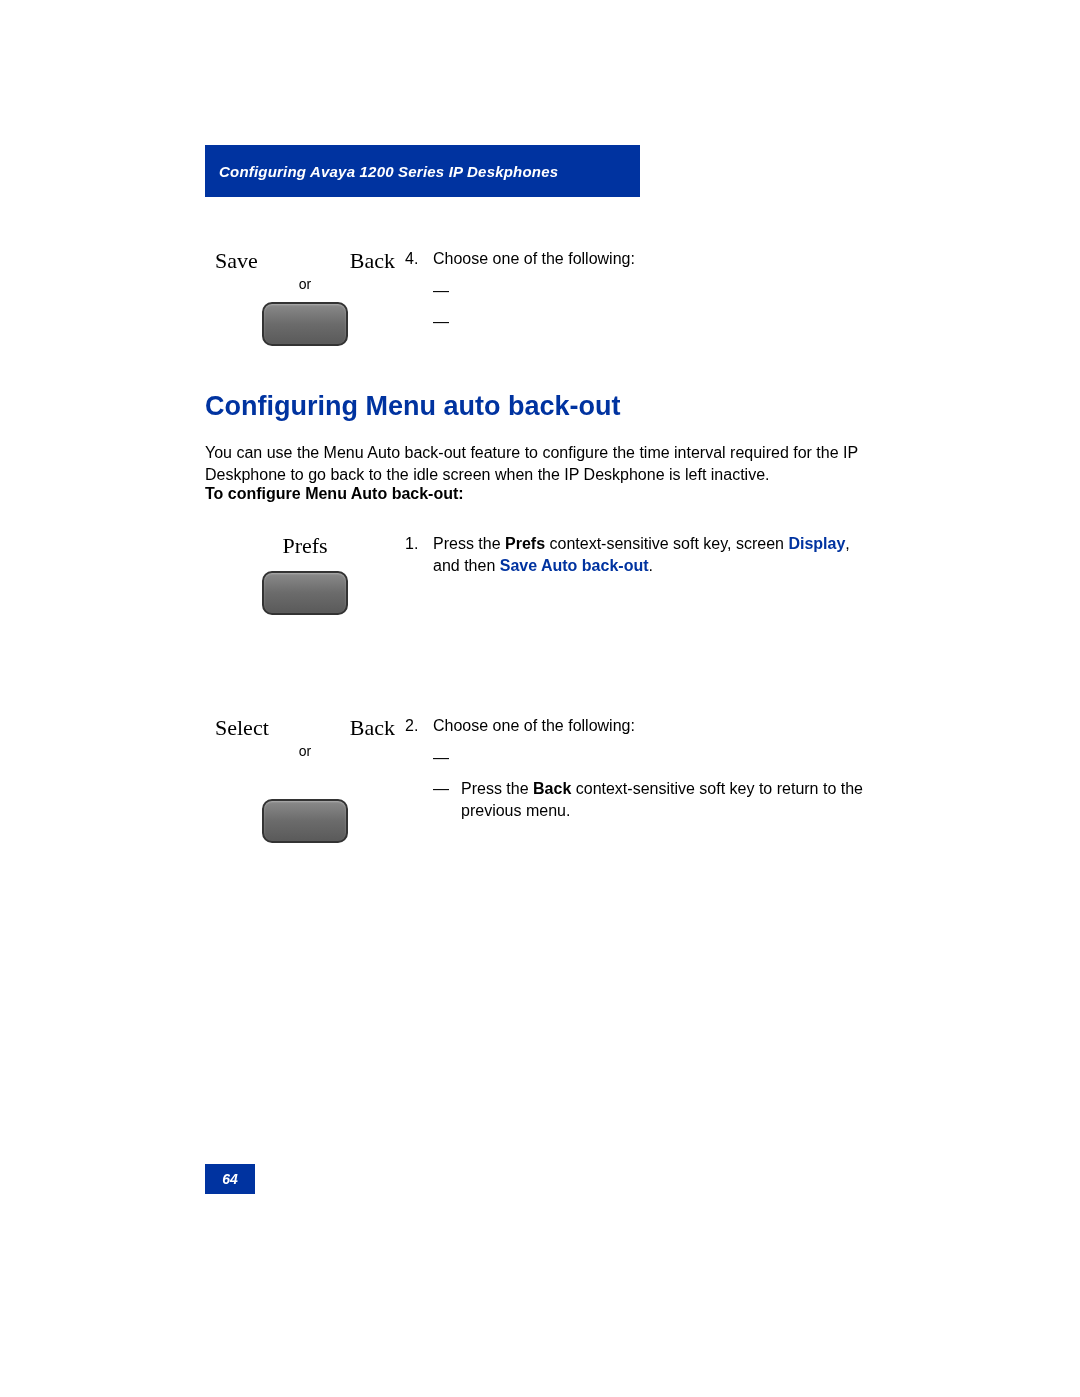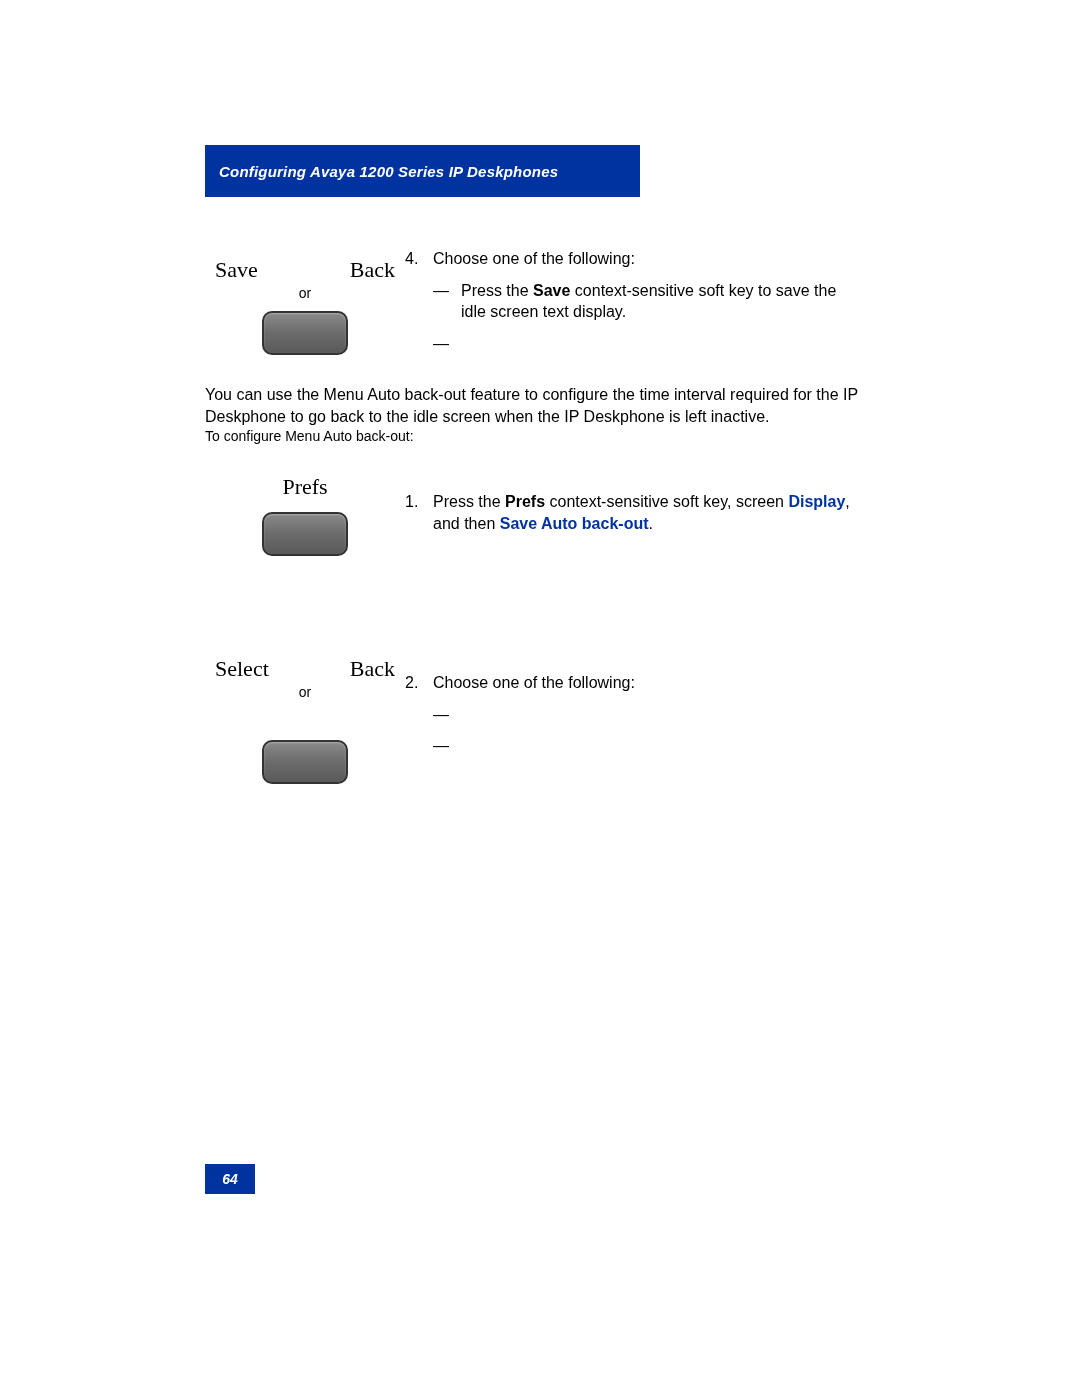--- a/index.html
+++ b/index.html
@@ -35,21 +35,21 @@
       letter-spacing: 0.2px;
     }
     .content {
       position: absolute;
       left: 205px;
       top: 248px;
       width: 660px;
     }
     .row {
       display: flex;
-      align-items: center;
+      align-items: flex-start;
       margin-bottom: 20px;
     }
     .left-col {
       width: 200px;
       flex-shrink: 0;
       text-align: center;
     }
     .right-col {
       flex: 1;
       font-size: 16px;
@@ -115,22 +115,22 @@
       font-weight: bold;
       font-size: 27px;
       margin-top: 45px;
       margin-bottom: 20px;
     }
     .para {
       font-size: 16px;
       line-height: 1.35;
     }
     .sub-bold {
-      font-weight: normal;
-      font-size: 14px;
+      font-weight: bold;
+      font-size: 16px;
       margin-bottom: 30px;
     }
     .page-num-band {
       position: absolute;
       left: 205px;
       top: 1130px;
       width: 50px;
       height: 30px;
       background: #0033a0;
       color: #fff;
@@ -165,31 +165,29 @@
         <div class="softkey-button"></div>
       </div>
       <div class="right-col">
         <div class="list-line">
           <span class="list-num">4.</span>
           <span>Choose one of the following:</span>
         </div>
         <div class="dash-list">
           <div class="dash-line">
             <span class="dash">—</span>
-            <span>
-              <span>Press the </span><span class="bold">Save</span><span> context-sensitive soft key to save the idle screen text display.</span>
-            </span>
           </div>
           <div class="dash-line">
             <span class="dash">—</span>
           </div>
         </div>
       </div>
     </div>
 
+    <div class="section-heading">Configuring Menu auto back-out</div>
 
     <div class="para">You can use the Menu Auto back-out feature to configure the time interval required for the IP Deskphone to go back to the idle screen when the IP Deskphone is left inactive.</div>
 
     <div class="sub-bold">To configure Menu Auto back-out:</div>
 
     <div class="row">
       <div class="left-col">
         <div class="softkey-single">Prefs</div>
         <div style="height:12px"></div>
         <div class="softkey-button"></div>
@@ -219,20 +217,23 @@
         <div class="list-line">
           <span class="list-num">2.</span>
           <span>Choose one of the following:</span>
         </div>
         <div class="dash-list">
           <div class="dash-line">
             <span class="dash">—</span>
           </div>
           <div class="dash-line">
             <span class="dash">—</span>
+            <span>
+              <span>Press the </span><span class="bold">Back</span><span> context-sensitive soft key to return to the previous menu.</span>
+            </span>
           </div>
         </div>
       </div>
     </div>
 
   </div>
 
   <div class="page-num-band">64</div>
 
 </div>

